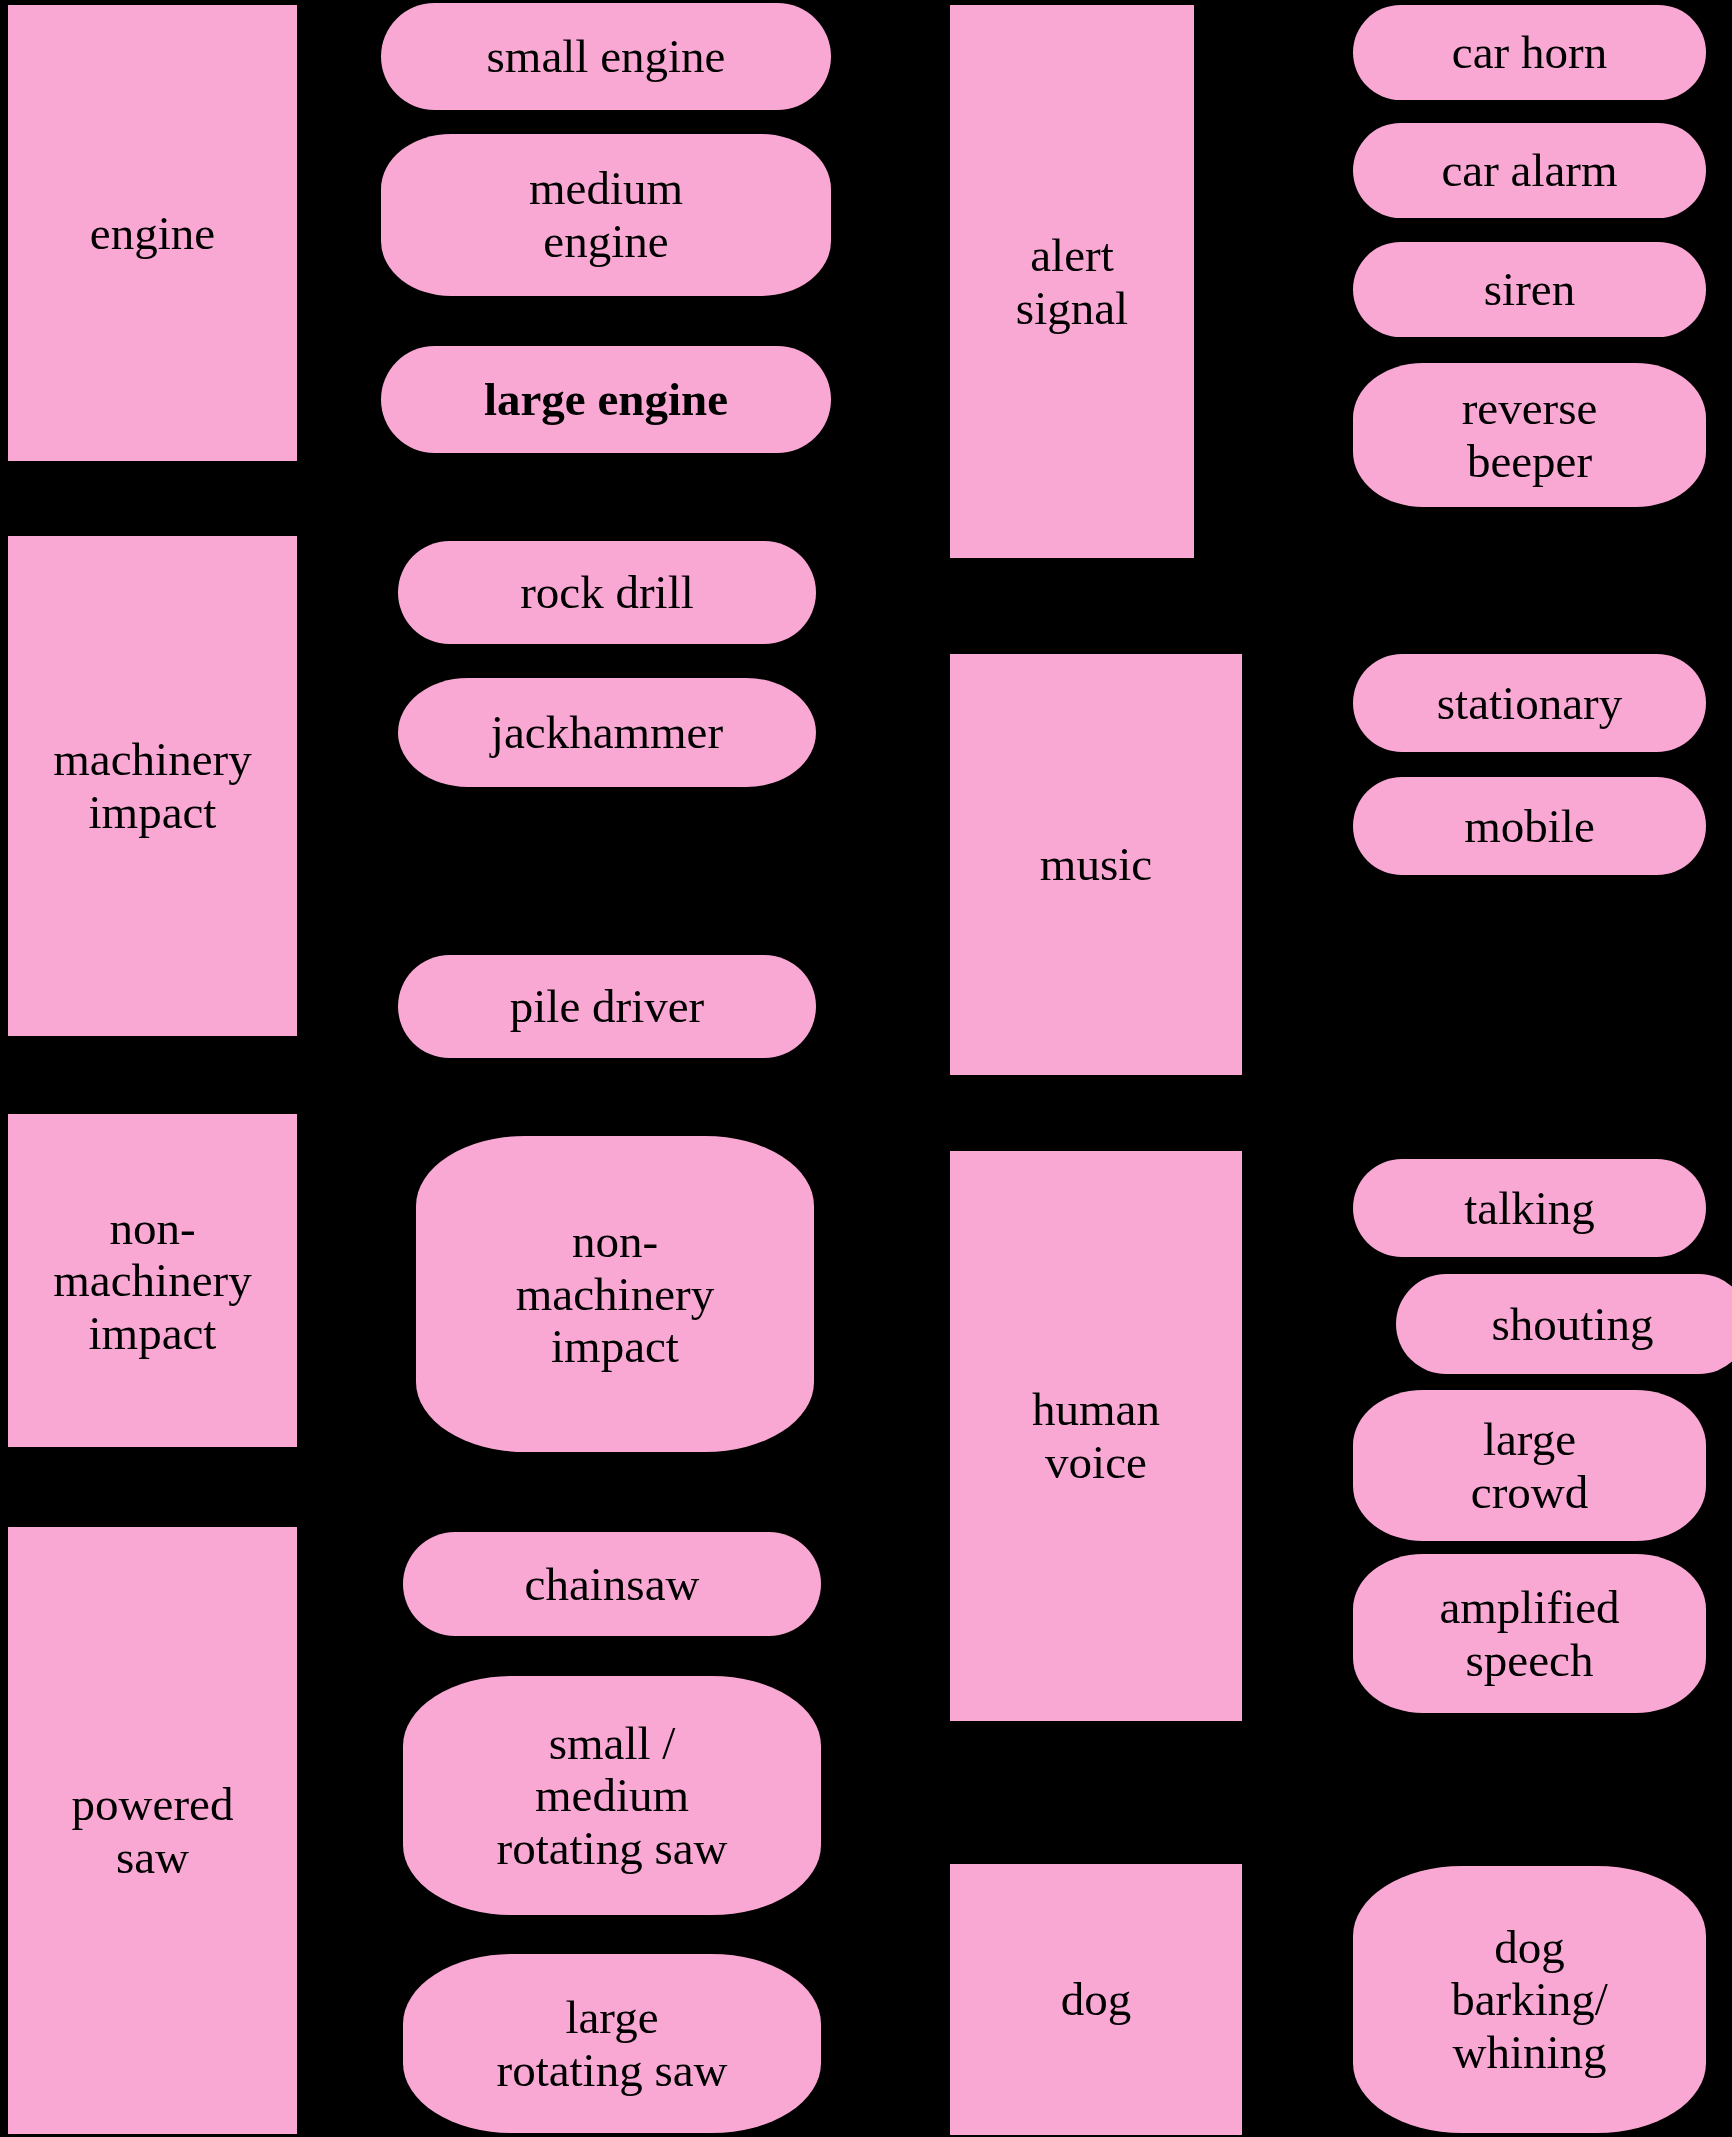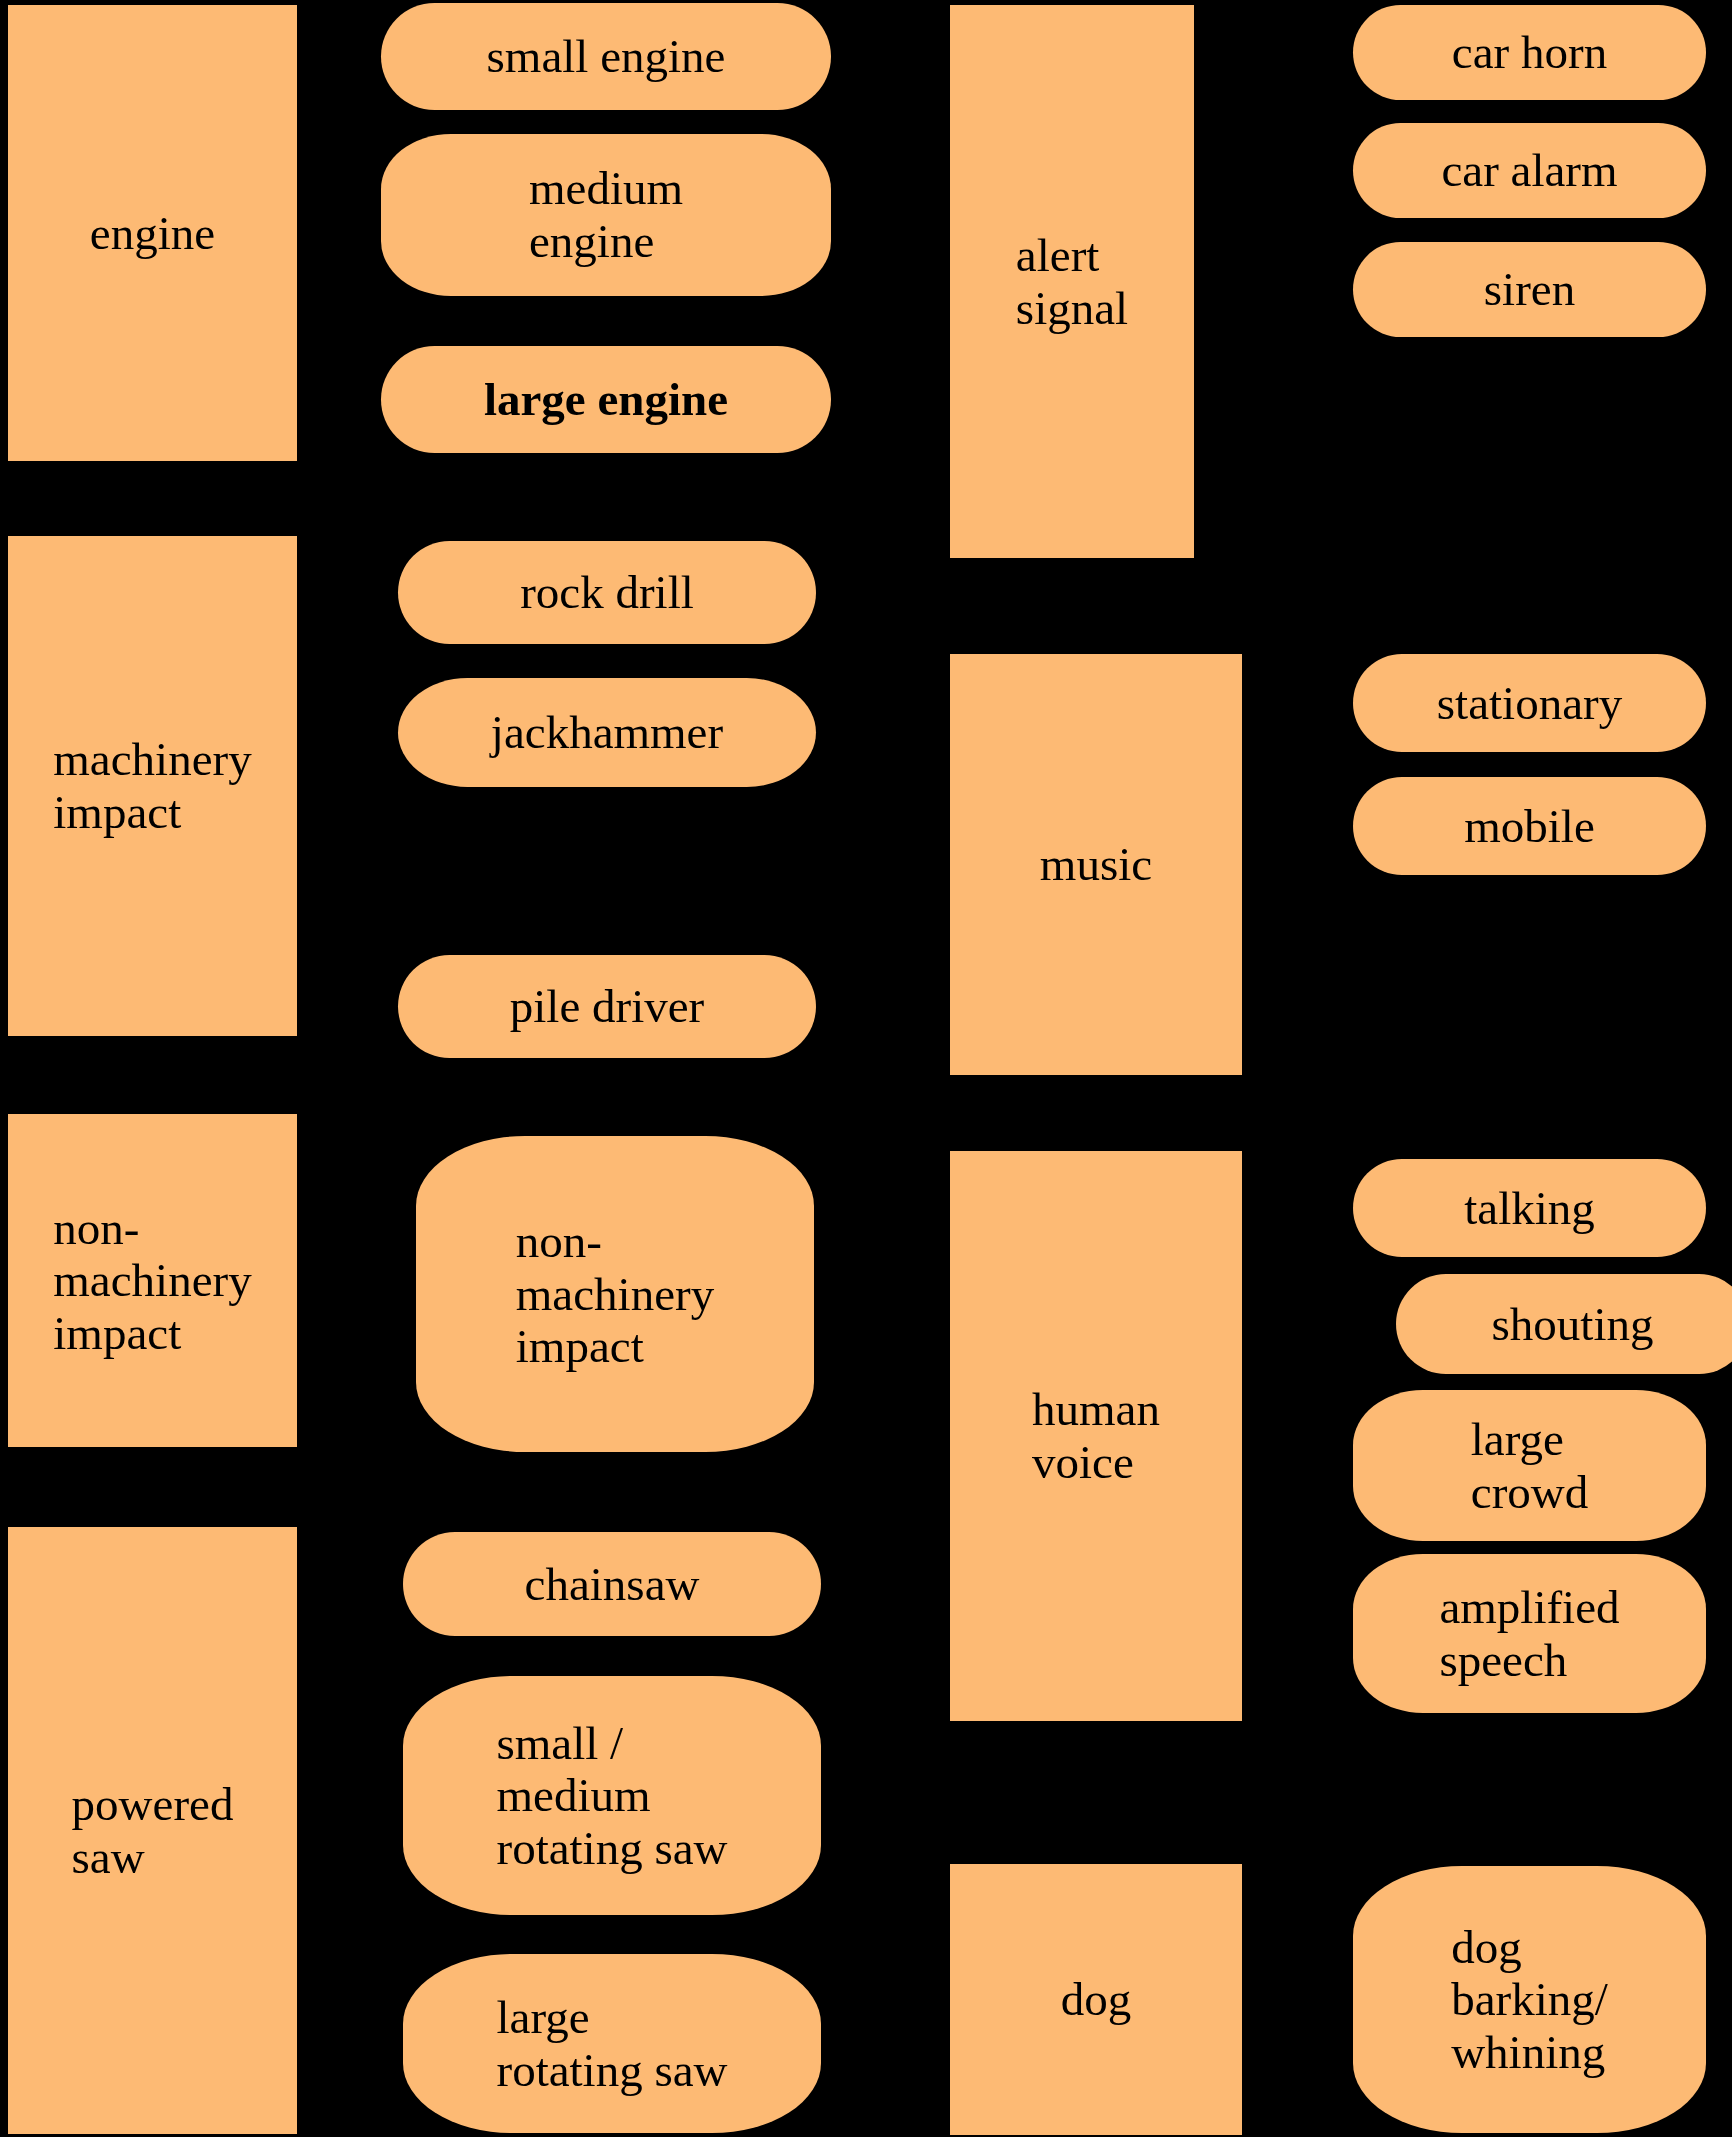--- a/index.html
+++ b/index.html
@@ -12,25 +12,26 @@
   }
   #canvas {
     position: relative;
     width: 1732px;
     height: 2137px;
     background: #000000;
     overflow: hidden;
   }
   .node {
     position: absolute;
-    background: #fdba74;
+    background: #f9a8d4;
     color: #000000;
     display: flex;
     align-items: center;
     justify-content: center;
+    text-align: center;
     line-height: 1.12;
     box-sizing: border-box;
     white-space: pre-line;
   }
   .cat {
     
     border-radius: 0;
     font-size: 47px;
   }
   .leaf {
@@ -67,20 +68,22 @@
     <div class="node leaf r-barrel" style="left: 403px; top: 1676px; width: 418px; height: 239px;">small /
 medium
 rotating saw</div>
     <div class="node leaf r-barrel" style="left: 403px; top: 1954px; width: 418px; height: 179px;">large
 rotating saw</div>
     <div class="node cat" style="left: 950px; top: 5px; width: 244px; height: 553px;">alert
 signal</div>
     <div class="node leaf r-pill" style="left: 1353px; top: 5px; width: 353px; height: 95px;">car horn</div>
     <div class="node leaf r-pill" style="left: 1353px; top: 123px; width: 353px; height: 95px;">car alarm</div>
     <div class="node leaf r-pill" style="left: 1353px; top: 242px; width: 353px; height: 95px;">siren</div>
+    <div class="node leaf r-soft" style="left: 1353px; top: 363px; width: 353px; height: 144px;">reverse
+beeper</div>
     <div class="node cat" style="left: 950px; top: 654px; width: 292px; height: 421px;">music</div>
     <div class="node leaf r-pill" style="left: 1353px; top: 654px; width: 353px; height: 98px;">stationary</div>
     <div class="node leaf r-pill" style="left: 1353px; top: 777px; width: 353px; height: 98px;">mobile</div>
     <div class="node cat" style="left: 950px; top: 1151px; width: 292px; height: 570px;">human
 voice</div>
     <div class="node leaf r-pill" style="left: 1353px; top: 1159px; width: 353px; height: 98px;">talking</div>
     <div class="node leaf r-pill" style="left: 1396px; top: 1274px; width: 353px; height: 100px;">shouting</div>
     <div class="node leaf r-soft" style="left: 1353px; top: 1390px; width: 353px; height: 151px;">large
 crowd</div>
     <div class="node leaf r-soft" style="left: 1353px; top: 1554px; width: 353px; height: 159px;">amplified

